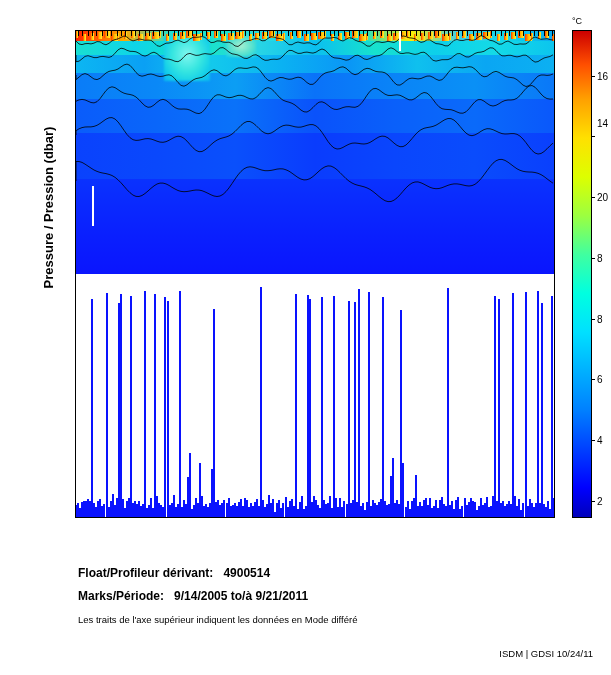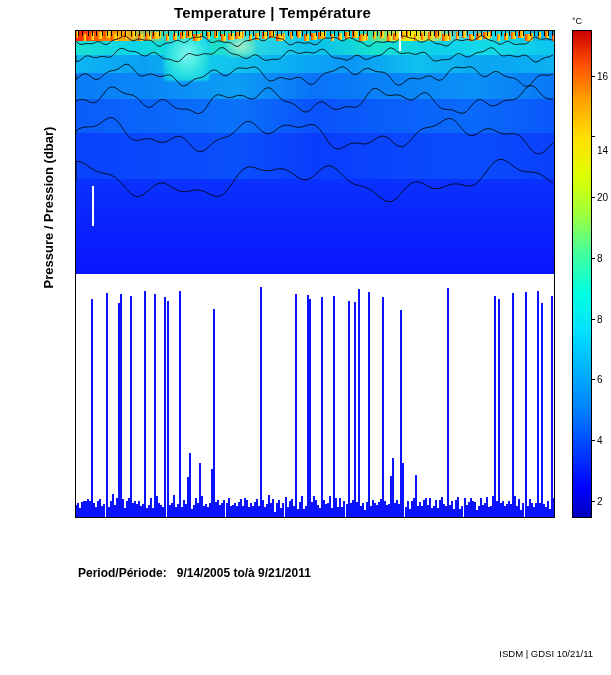--- a/index.html
+++ b/index.html
@@ -101,21 +101,20 @@
   .cap-note{font-size:9.5px;margin-bottom:12px;}
   .footer{
     position:absolute;left:0;top:648px;width:593px;text-align:right;font-size:9.5px;
   }
 </style>
 </head>
 <body>
 
 <div id="root">
 
-  <div class="title">Temperature | Température</div>
 
   <div class="plot-frame">
     <div class="plot-inner">
 
       <div class="upper">
         <div class="band b1"></div>
         <div class="band b2"></div>
         <div class="band b3"></div>
         <div class="band b4"></div>
         <div class="band b5"></div>
@@ -608,28 +607,34 @@
         <div class="cbar-label" style="top: 410.062px;">4</div>
         <div class="cbar-tick" style="top: 349.312px;"></div>
         <div class="cbar-label" style="top: 349.312px;">6</div>
         <div class="cbar-tick" style="top: 288.562px;"></div>
         <div class="cbar-label" style="top: 288.562px;">8</div>
         <div class="cbar-tick" style="top: 227.812px;"></div>
         <div class="cbar-label" style="top: 227.812px;">8</div>
         <div class="cbar-tick" style="top: 167.062px;"></div>
         <div class="cbar-label" style="top: 167.062px;">20</div>
         <div class="cbar-tick" style="top: 106.312px;"></div>
-        <div class="cbar-label" style="top: 120px;">14</div>
+        <div class="cbar-label" style="top: 93px;">14</div>
         <div class="cbar-tick" style="top: 45.5625px;"></div>
         <div class="cbar-label" style="top: 45.5625px;">16</div>
       </div>
   </div>
 
   <div class="caption">
+    <div class="cap-line1">
+      <span>Float/Profileur dérivant:</span>
+      <span>&nbsp;</span>
+      <span>4900514</span>
+    </div>
     <div class="cap-line2">
-      <span>Period/Période:</span>
+      <span>Marks/Période:</span>
       <span>&nbsp;</span>
       <span>9/14/2005  to/à  9/21/2011</span>
     </div>
+    <div class="cap-note">Les traits de l'axe supérieur indiquent les données en Mode différé</div>
   </div>
 
-  <div class="footer">ISDM | GDSI  10/21/11</div>
+  <div class="footer">ISDM | GDSI  10/24/11</div>
 </div>
 
 </body></html>

